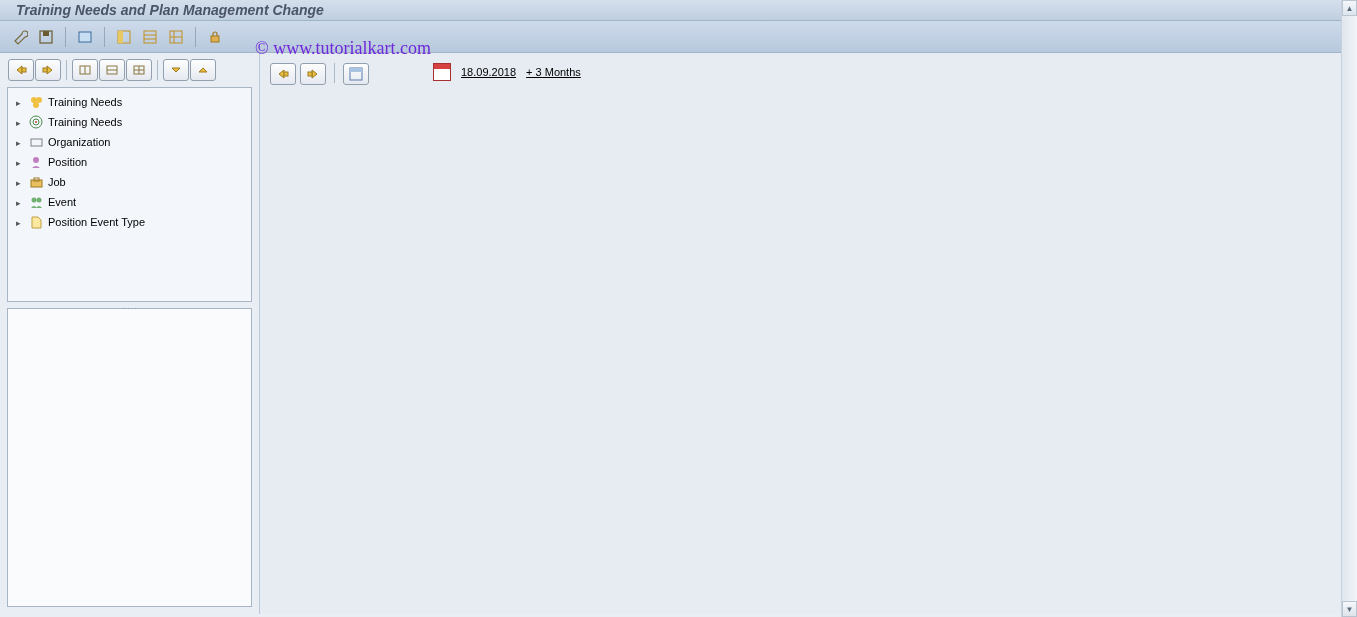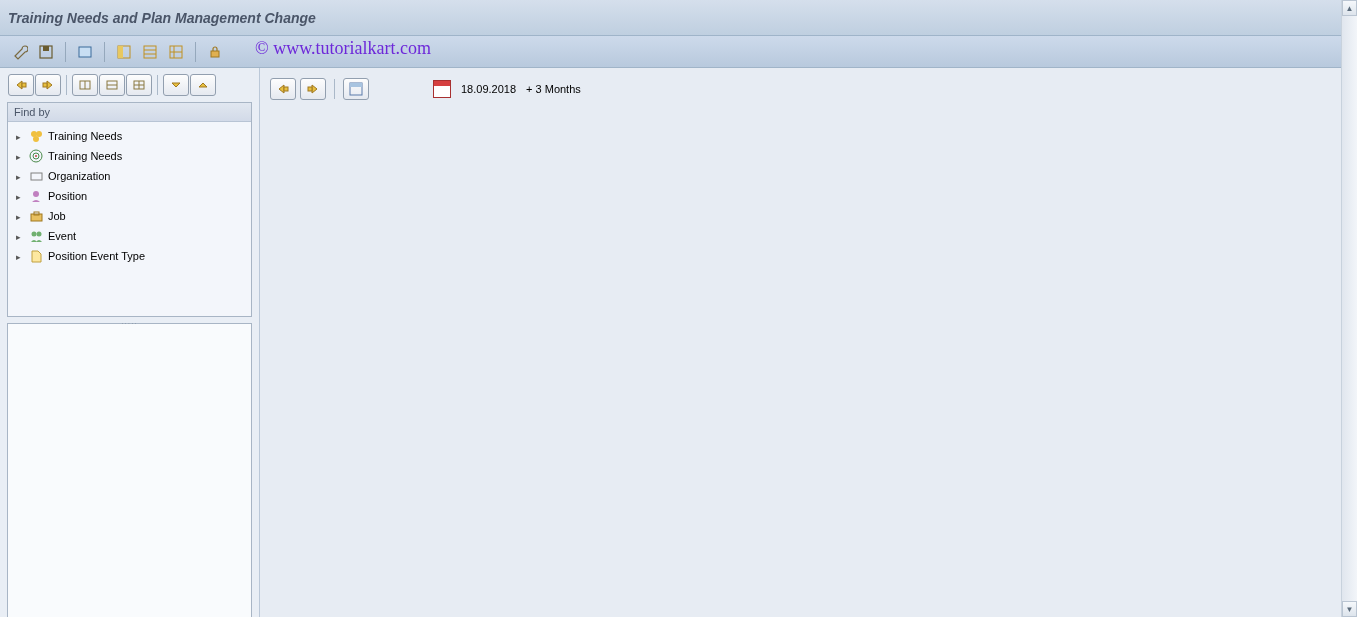--- a/index.html
+++ b/index.html
@@ -8,22 +8,22 @@
       font-size: 11px;
       background: #e9eef5;
       width: 1357px;
       height: 617px;
       overflow: hidden;
       position: relative;
     }
     .title-bar {
       background: linear-gradient(to bottom, #d5dfec, #bfcfe0);
       border-bottom: 1px solid #9fb4c9;
-      padding: 4px 8px;
-      height: 36px;
+      padding: 4px 16px;
+      height: 21px;
       display: flex;
       align-items: center;
     }
     .title-bar span {
       font-weight: bold;
       font-style: italic;
       font-size: 14px;
       color: #4a5568;
     }
     .main-toolbar {
@@ -143,23 +143,24 @@
       font-size: 7px;
       letter-spacing: 1px;
     }
     .right-panel {
       flex: 1;
       background: #e7ecf3;
       padding: 6px;
     }
     .right-toolbar {
       display: flex;
-      align-items: center;
+      align-items: flex-start;
       gap: 4px;
       padding: 4px;
+      text-decoration: underline;
     }
     .date-section {
       display: flex;
       align-items: center;
       gap: 10px;
       margin-left: 60px;
     }
     .cal-icon {
       width: 18px;
       height: 18px;
@@ -303,21 +304,20 @@
           </svg>
       </div>
       <div class="nav-btn">
         <svg width="12" height="12" viewBox="0 0 12 12">
             <path d="M2 8 L6 4 L10 8 Z" fill="#e8c040" stroke="#a07820"></path>
           </svg>
       </div>
     </div>
 
     <div class="find-by-panel">
-      <div class="find-by-header">Find by</div>
       <div class="tree">
         <div class="tree-item">
           <span class="tree-arrow">▸</span>
           <span class="tree-icon">
             <svg width="15" height="15" viewBox="0 0 15 15">
                 <circle cx="5" cy="5" r="3" fill="#f0c040"></circle>
                 <circle cx="10" cy="5" r="3" fill="#f0c040"></circle>
                 <circle cx="7" cy="10" r="3" fill="#f0c040"></circle>
               </svg>
           </span>

